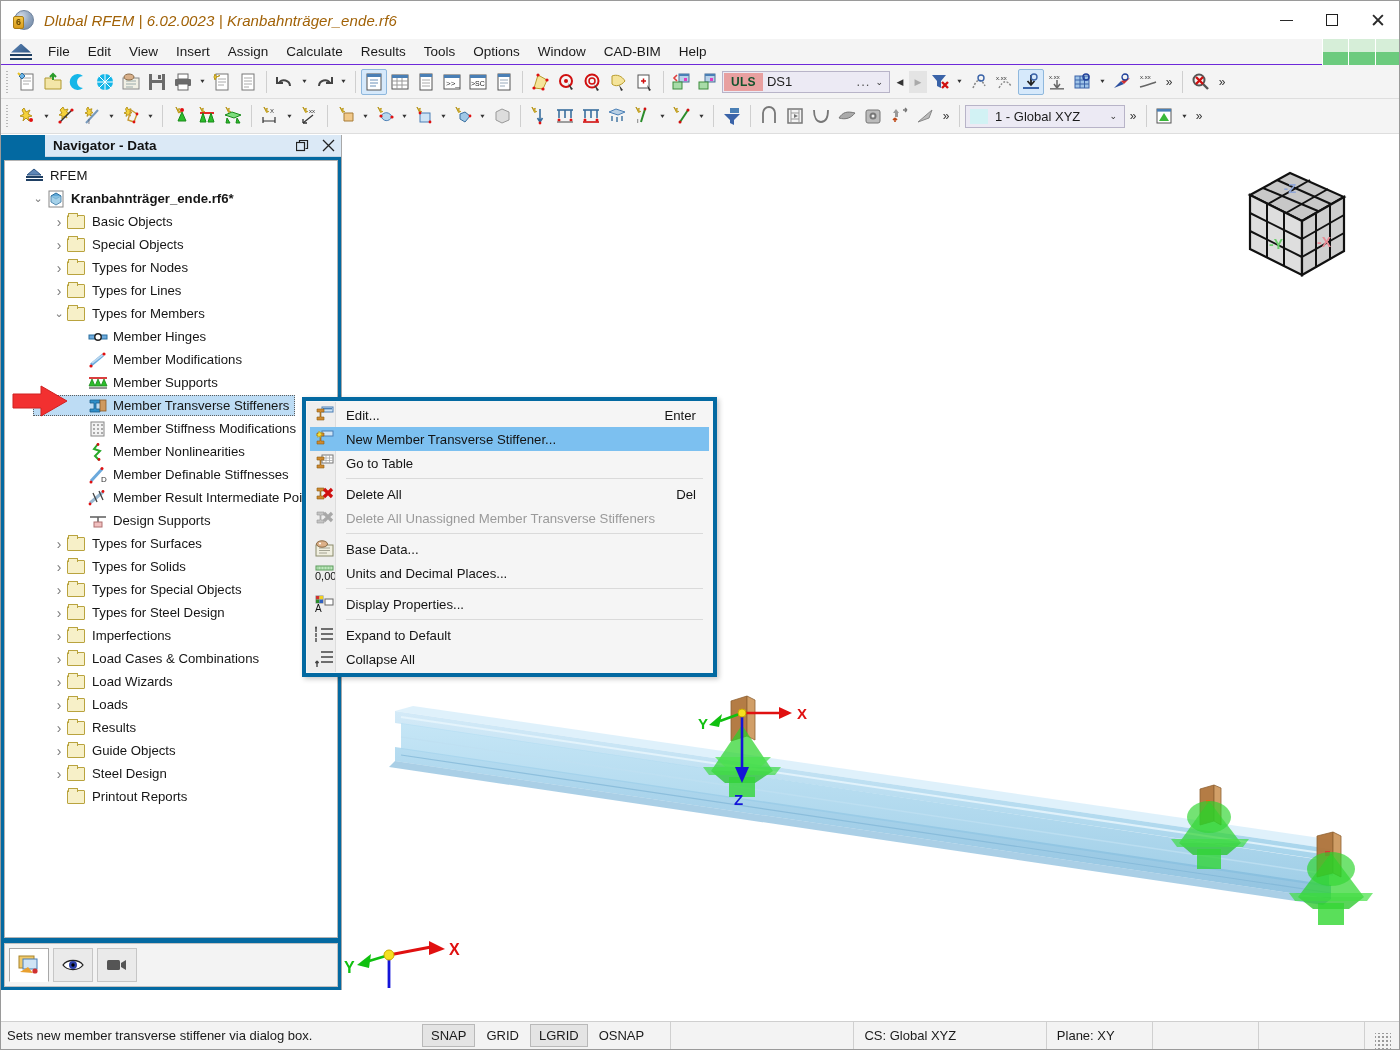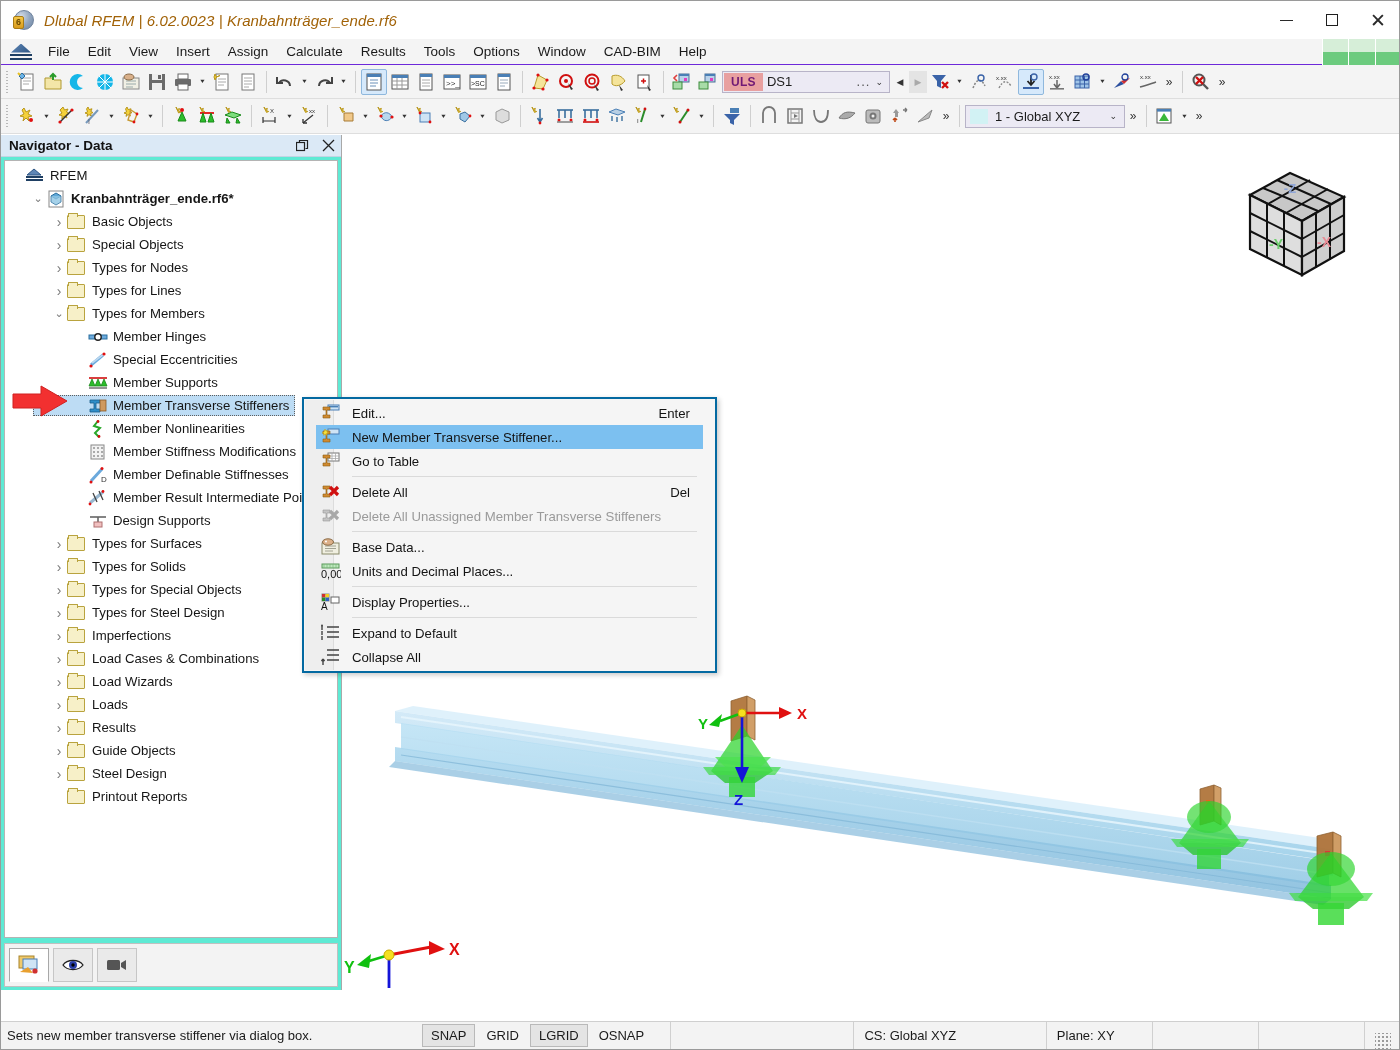--- a/index.html
+++ b/index.html
@@ -119,21 +119,21 @@
   }
   .tb-ico { width: 20px; height: 20px; display:block; }
 
   
   .uls-combo {
     display: flex; align-items: center; height: 22px; flex: none;
     background: #eceaf4; border: 1px solid #b8b4c8; margin: 0 1px;
     min-width: 168px;
   }
   .uls-tag {
-    background: #e8a0a0; color: #701a75; font-weight: bold; font-size: 12px;
+    background: #e8a0a0; color: #14532d; font-weight: bold; font-size: 12px;
     padding: 2px 7px; margin: 1px 4px 1px 1px; letter-spacing: .3px;
   }
   .uls-name { font-size: 13px; color: #202020; flex: 1; }
   .uls-dots { font-size: 13px; color: #555; padding-right: 5px; letter-spacing:1px;}
   .uls-arrow { font-size: 9px; color: #333; padding-right: 6px; }
   .uls-nav {
     width: 18px; height: 22px; display:flex;align-items:center;justify-content:center;
     font-size: 9px; color: #333; flex:none;
   }
   .uls-nav.disabled { color: #aaa; background:#e4e4e4; }
@@ -143,21 +143,21 @@
     display:flex; align-items:center; height: 23px; width: 160px; flex:none;
     background: #eceaf4; border: 1px solid #b8b4c8;
   }
   .cs-swatch { width: 18px; height: 15px; background: #d2f2f4; margin: 0 7px 0 4px; flex:none;}
   .cs-label { font-size: 13px; color: #1a1a1a; flex: 1; }
   .cs-arrow { font-size: 9px; color: #333; padding-right: 7px; }
 
   
   .navigator {
     position: absolute; left: 0; top: 134px; width: 341px; height: 855px;
-    background: #5eead4; border-right: 1px solid #a8a8a8;
+    background: #0369a1; border-right: 1px solid #a8a8a8; padding-left: 44px;
   }
   .nav-header {
     height: 22px; background: #dbe9f6; display:flex; align-items:center;
     padding-left: 8px; border-bottom: 1px solid #c3d4e4;
   }
   .nav-title { font-size: 13.5px; font-weight: bold; color: #121212; flex: 1; }
   .nav-hbtn { width: 26px; height: 21px; display:flex;align-items:center;justify-content:center;color:#222; }
   .nav-hbtn svg { display:block; }
   .nav-tree {
     position: absolute; left: 3px; top: 25px; right: 3px; bottom: 52px;
@@ -211,23 +211,23 @@
   
   .viewport {
     position: absolute; left: 342px; top: 134px; right: 0; bottom: 61px;
     background: #ffffff; overflow: hidden;
   }
   .viewcube { position: absolute; right: 47px; top: 22px; width: 120px; height: 120px; }
 
   
   .ctxmenu {
     position: absolute; left: 301px; top: 396px; width: 415px;
-    background: #f5f5f5; border: 2px solid #0369a1;
+    background: #f5f5f5; border: 4px solid #0369a1;
     box-shadow: 2px 2px 5px rgba(0,0,0,.22); z-index: 50;
-    padding: 2px 12px;
+    padding: 2px 4px;
   }
   .ctx-gutter {
     position: absolute; left: 1px; top: 1px; bottom: 1px; width: 29px;
     background: #eeeeee; border-right: 1px solid #dcdcdc;
   }
   .ctx-item {
     position: relative; display: flex; align-items: center; height: 24px;
     padding-left: 0px; z-index: 2;
   }
   .ctx-item.highlight { background: #7cc0f0; }
@@ -890,48 +890,39 @@
           <span class="tlabel">Member Hinges</span>
         </div>
         <div class="tnode" style="padding-left: 67px;">
           <span class="exp none"></span>
           <span class="ticon"><svg width="20" height="18" viewBox="0 0 20 18">
               <path d="M3 14 L15 4" stroke="#6ba9dc" stroke-width="3"></path>
               <path d="M4 12 L16 3" stroke="#bcd8ef" stroke-width="1.6"></path>
               <circle cx="3" cy="15" r="1.6" fill="#e01010"></circle>
               <circle cx="16" cy="3" r="1.6" fill="#e01010"></circle>
             </svg></span>
-          <span class="tlabel">Special Eccentricities</span>
+          <span class="tlabel">Member Modifications</span>
         </div>
         <div class="tnode" style="padding-left: 67px;">
           <span class="exp none"></span>
           <span class="ticon"><svg width="20" height="18" viewBox="0 0 20 18">
               <path d="M1 4h18" stroke="#d01010" stroke-width="1.6"></path>
               <path d="M4 5l-3 7h6zM10 5l-3 7h6zM16 5l-3 7h6z" fill="#2bbd2b" stroke="#1a8a1a" stroke-width=".8"></path>
               <path d="M1 14h18" stroke="#666" stroke-width="1.4"></path>
             </svg></span>
           <span class="tlabel">Member Supports</span>
         </div>
         <div class="tnode selected" style="padding-left: 67px;">
           <div class="sel-box"></div>
           <span class="exp" style="font-size: 14px;">›</span>
           <span class="ticon"><svg width="20" height="18" viewBox="0 0 20 18">
               <path d="M2 3h10v3H8v6h4v3H2v-3h4V6H2z" fill="#2f8ec8" stroke="#1a5e8c" stroke-width=".8"></path>
               <rect x="12" y="3" width="6" height="11" fill="#cf9a60" stroke="#8a5a2a" stroke-width=".8"></rect>
             </svg></span>
           <span class="tlabel">Member Transverse Stiffeners</span>
-        </div>
-        <div class="tnode" style="padding-left: 67px;">
-          <span class="exp none"></span>
-          <span class="ticon"><svg width="20" height="18" viewBox="0 0 20 18">
-              <path d="M10 1 L6 6 L12 8 L7 13 L11 17" stroke="#2aa82a" stroke-width="2" fill="none"></path>
-              <circle cx="10" cy="1.5" r="1.4" fill="#d01010"></circle>
-              <circle cx="11" cy="16.5" r="1.4" fill="#d01010"></circle>
-            </svg></span>
-          <span class="tlabel">Member Nonlinearities</span>
         </div>
         <div class="tnode" style="padding-left: 67px;">
           <span class="exp none"></span>
           <span class="ticon"><svg width="20" height="18" viewBox="0 0 20 18">
               <rect x="3" y="2" width="13" height="14" fill="#f2f2f2" stroke="#888"></rect>
               <g fill="#aaa">
                 <rect x="5" y="4" width="2" height="2"></rect>
                 <rect x="9" y="4" width="2" height="2"></rect>
                 <rect x="13" y="4" width="2" height="2"></rect>
                 <rect x="5" y="8" width="2" height="2"></rect>
@@ -940,20 +931,29 @@
                 <rect x="5" y="12" width="2" height="2"></rect>
                 <rect x="9" y="12" width="2" height="2"></rect>
                 <rect x="13" y="12" width="2" height="2"></rect>
               </g>
             </svg></span>
           <span class="tlabel">Member Stiffness Modifications</span>
         </div>
         <div class="tnode" style="padding-left: 67px;">
           <span class="exp none"></span>
           <span class="ticon"><svg width="20" height="18" viewBox="0 0 20 18">
+              <path d="M10 1 L6 6 L12 8 L7 13 L11 17" stroke="#2aa82a" stroke-width="2" fill="none"></path>
+              <circle cx="10" cy="1.5" r="1.4" fill="#d01010"></circle>
+              <circle cx="11" cy="16.5" r="1.4" fill="#d01010"></circle>
+            </svg></span>
+          <span class="tlabel">Member Nonlinearities</span>
+        </div>
+        <div class="tnode" style="padding-left: 67px;">
+          <span class="exp none"></span>
+          <span class="ticon"><svg width="20" height="18" viewBox="0 0 20 18">
               <path d="M3 15 L14 3" stroke="#6ba9dc" stroke-width="3"></path>
               <circle cx="3" cy="16" r="1.5" fill="#e01010"></circle>
               <circle cx="14" cy="2.5" r="1.5" fill="#e01010"></circle>
               <text x="13" y="16" font-size="8" fill="#333" font-family="Liberation Sans, sans-serif">D</text>
             </svg></span>
           <span class="tlabel">Member Definable Stiffnesses</span>
         </div>
         <div class="tnode" style="padding-left: 67px;">
           <span class="exp none"></span>
           <span class="ticon"><svg width="20" height="18" viewBox="0 0 20 18">

